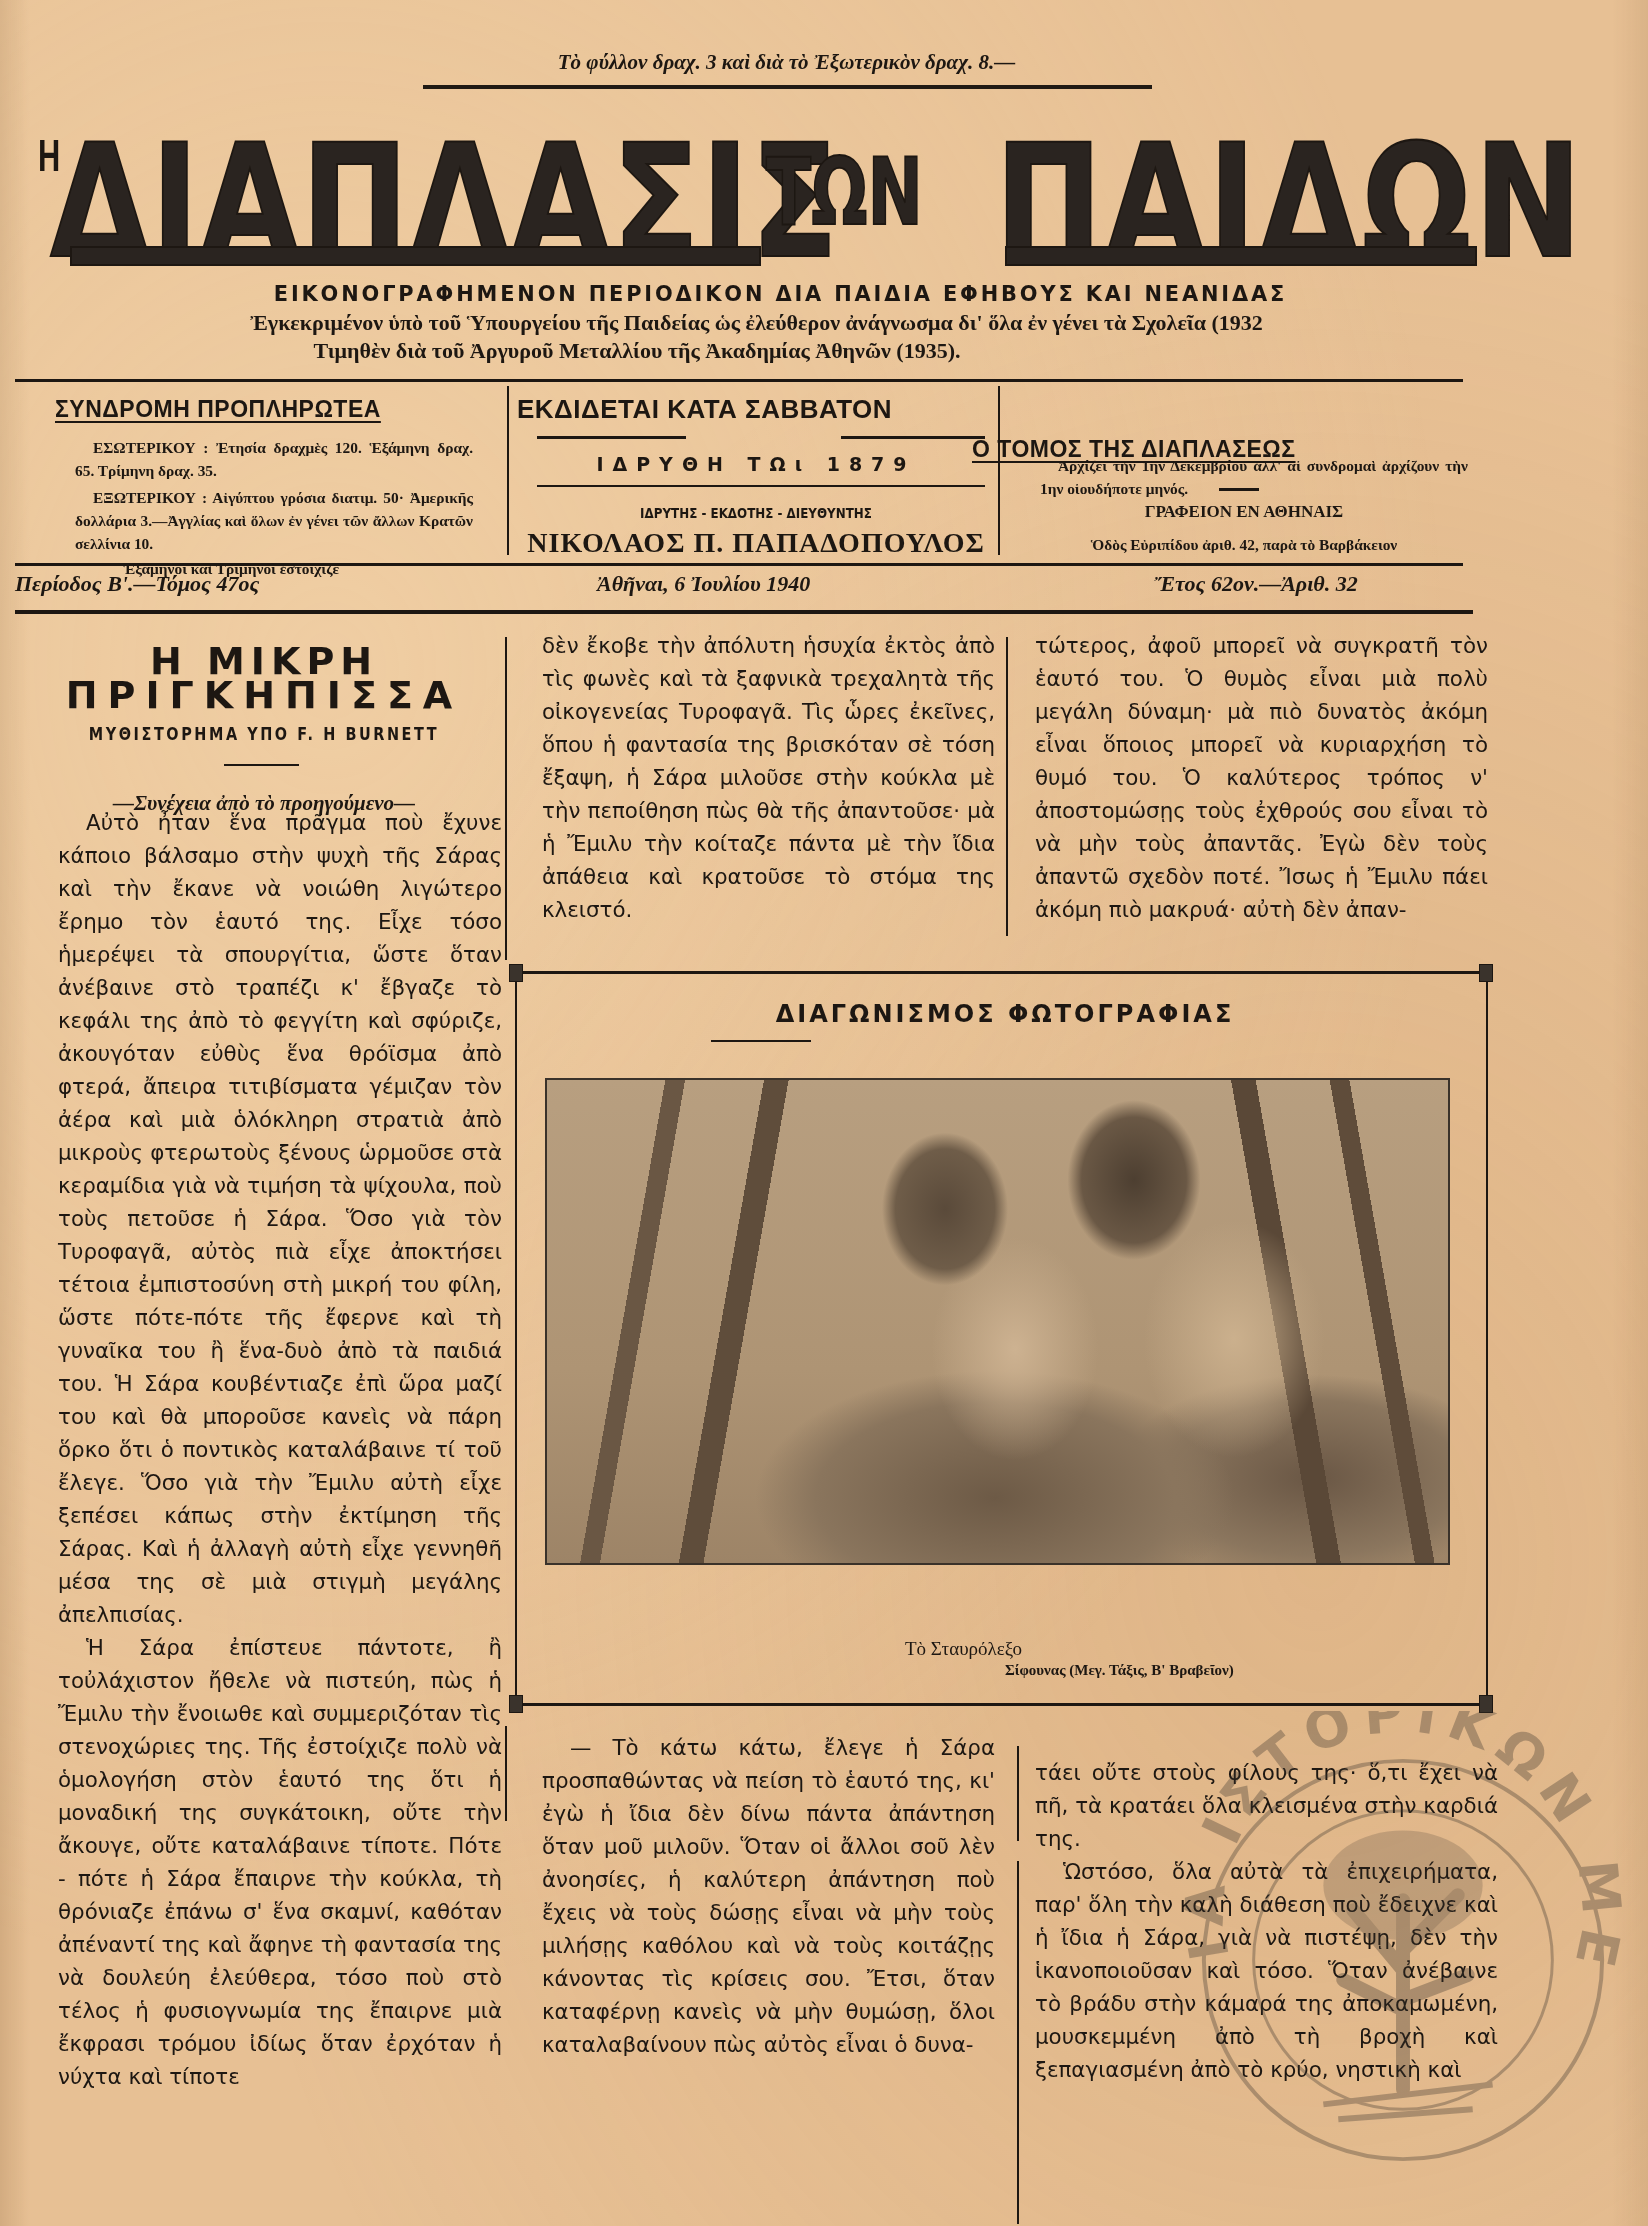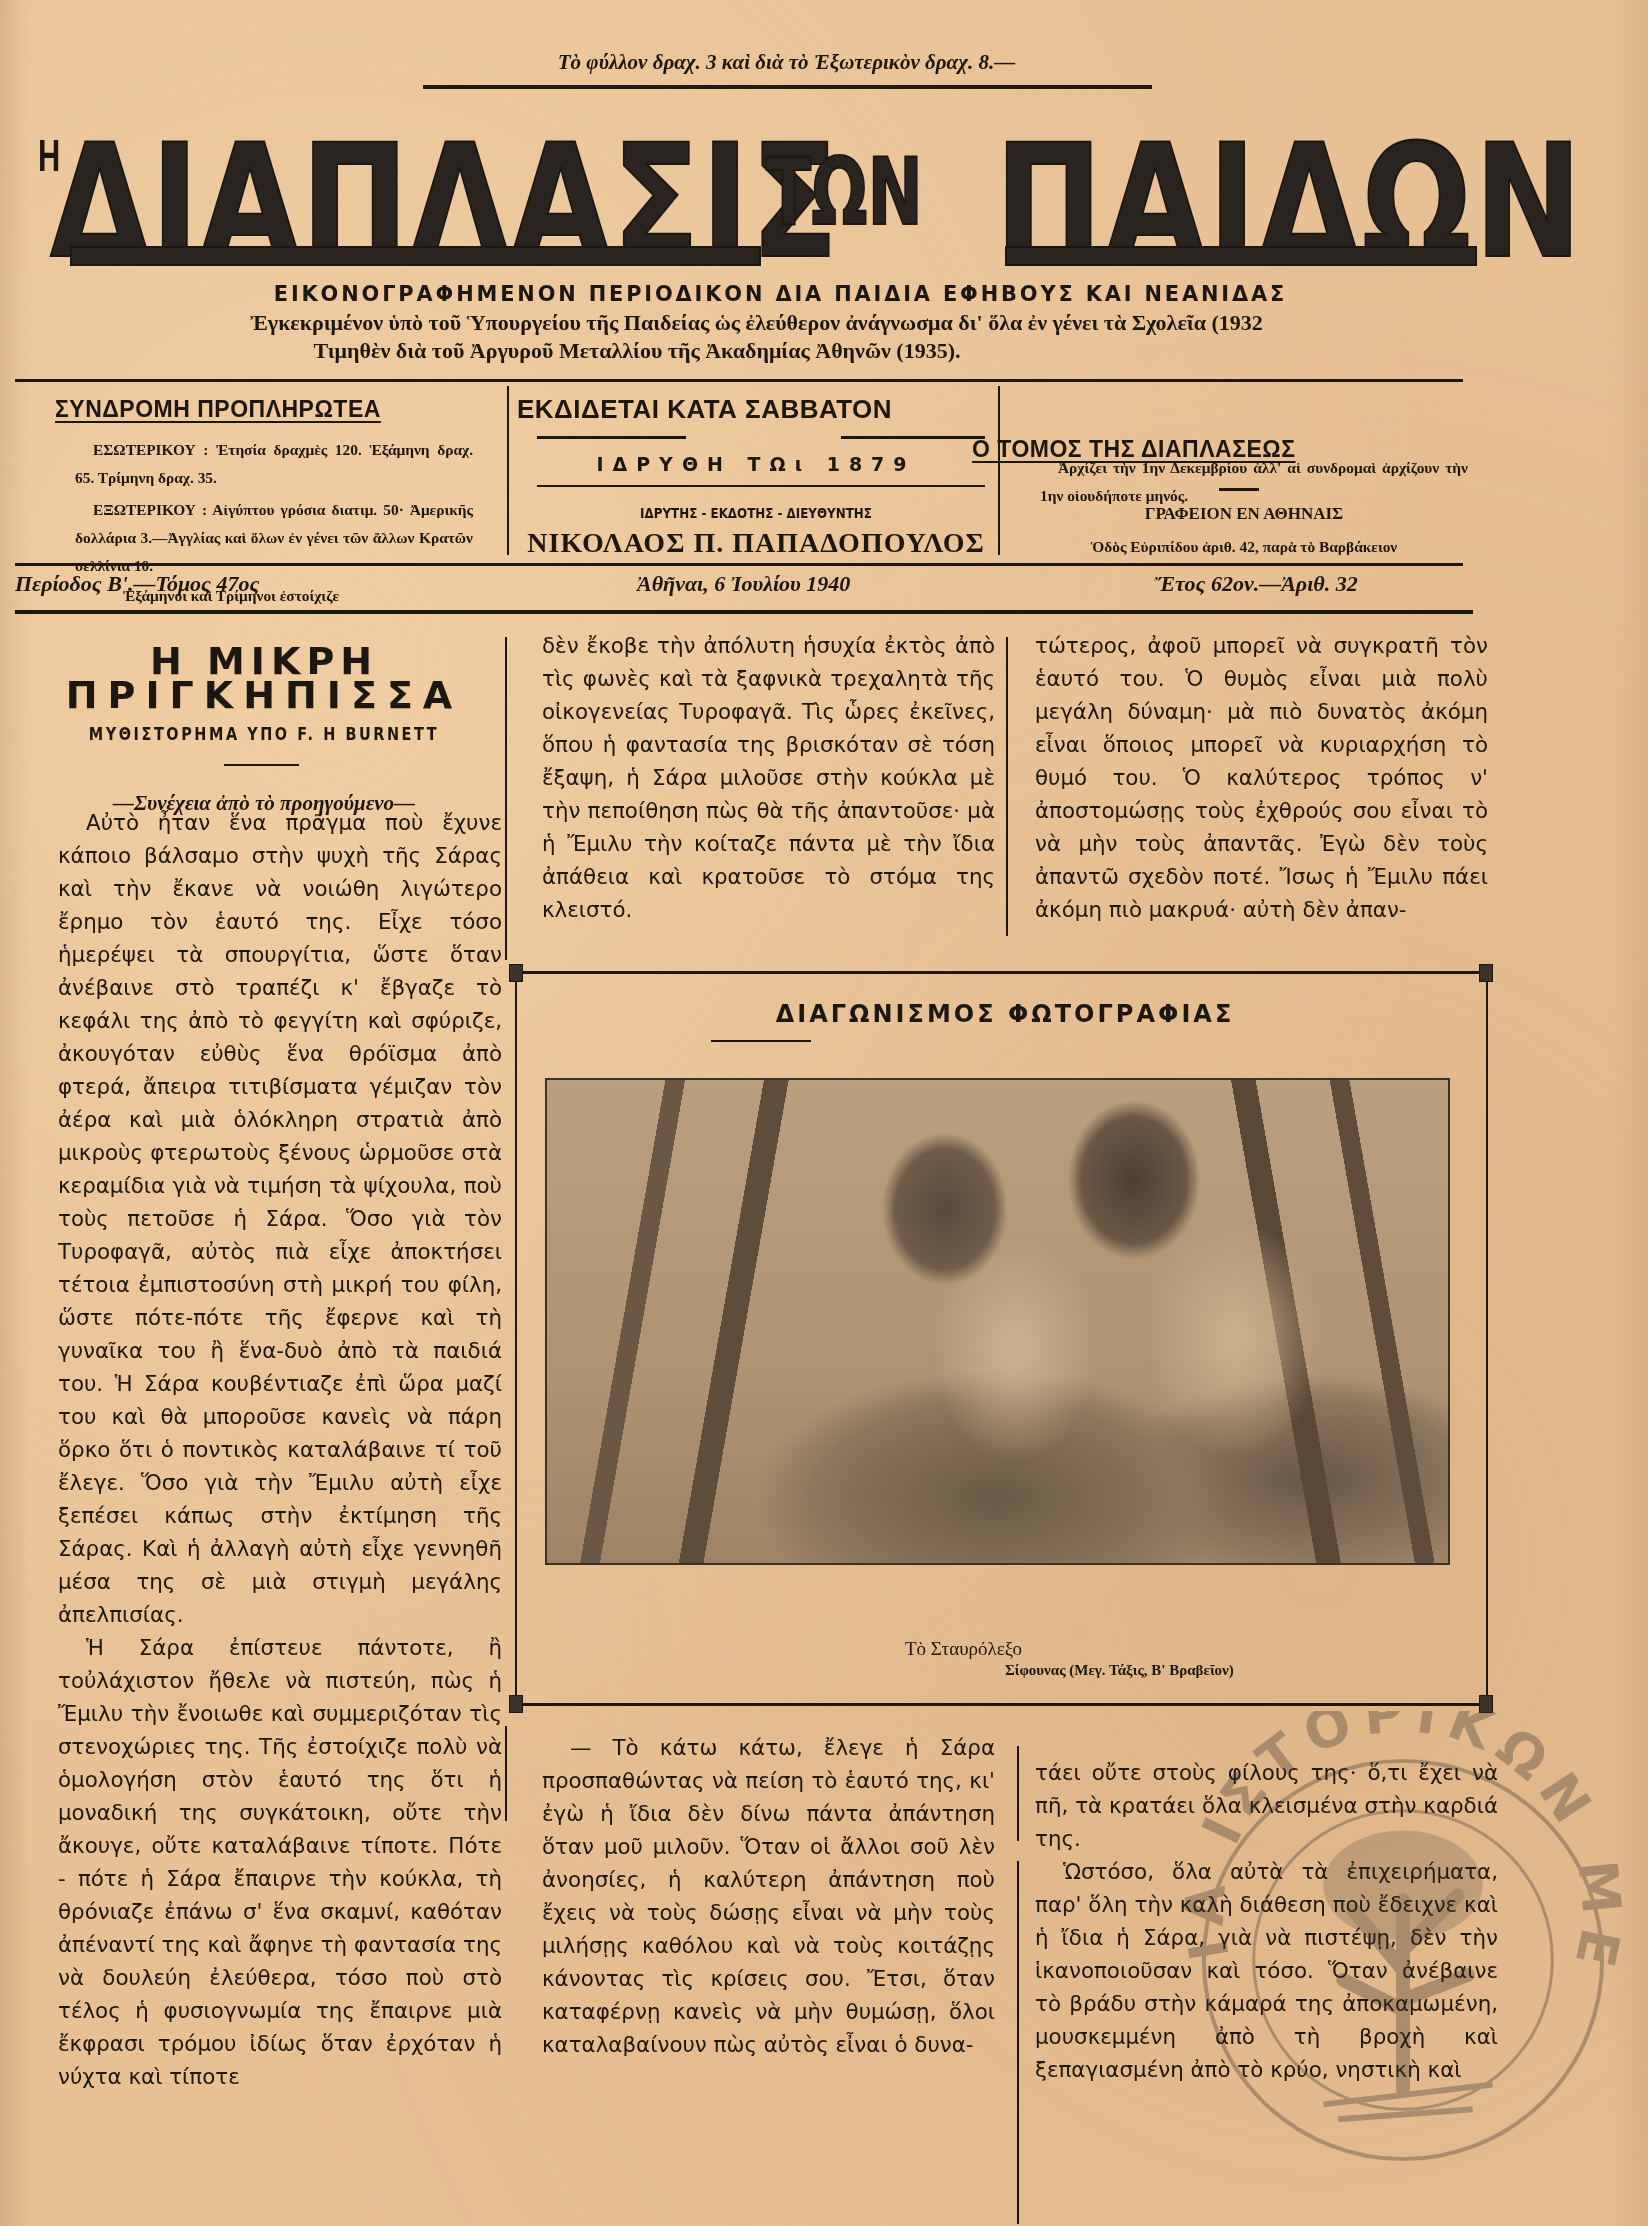--- a/index.html
+++ b/index.html
@@ -39,21 +39,21 @@
   #subtitle-1 { left: 129px; top: 281px; width: 1303px; text-align: center; font-family: "DejaVu Sans", sans-serif; font-weight: bold; font-size: 22px; letter-spacing: 3px; transform: scaleX(0.95); }
   #subtitle-2 { left: 40px; top: 310px; width: 1433px; text-align: center; font-family: "Liberation Serif", serif; font-weight: bold; font-size: 22px; }
   #subtitle-3 { left: 40px; top: 338px; width: 1194px; text-align: center; font-family: "Liberation Serif", serif; font-weight: bold; font-size: 22px; }
 
   .hrule { position: absolute; background: #1d1712; height: 3px; }
   .vrule { position: absolute; background: #1d1712; width: 2px; }
 
   
   .info-head { position: absolute; font-family: "Liberation Sans", sans-serif; font-weight: bold; font-size: 23px; letter-spacing: 0.5px; }
   .info-head.u { text-decoration: underline; text-decoration-thickness: 2px; text-underline-offset: 4px; }
-  .info-text { position: absolute; font-family: "Liberation Serif", serif; font-size: 15.4px; line-height: 28px; font-weight: bold; }
+  .info-text { position: absolute; font-family: "Liberation Serif", serif; font-size: 15.4px; line-height: 23px; font-weight: bold; }
   .info-text p { margin: 0; text-indent: 18px; text-align: justify; }
   .spaced { letter-spacing: 9px; font-family: "DejaVu Sans", sans-serif; font-weight: bold; font-size: 19px; position: absolute; text-align: center; }
   .founder-role { position: absolute; font-family: "DejaVu Sans", sans-serif; font-weight: bold; font-size: 14px; text-align: center; transform: scaleX(0.85); }
   .founder-name { position: absolute; font-family: "Liberation Serif", serif; font-weight: bold; font-size: 28px; text-align: center; letter-spacing: 1px; }
   .short-rule { position: absolute; height: 3px; background: #1d1712; }
 
   
   .date-strip { position: absolute; top: 571px; font-family: "Liberation Serif", serif; font-style: italic; font-weight: bold; font-size: 22px; }
 
   
@@ -133,21 +133,21 @@
 <div class="info-text" style="left:1040px; top:454px; width:428px;">
   <p>Ἀρχίζει τὴν 1ην Δεκεμβρίου ἀλλ' αἱ συνδρομαὶ ἀρχίζουν τὴν 1ην οἱουδήποτε μηνός.</p>
 </div>
 <div class="short-rule" style="left:1219px; top:488px; width:40px;"></div>
 <div class="info-text" style="left:1010px; top:500px; width:468px; text-align:center; font-size:17px;">ΓΡΑΦΕΙΟΝ ΕΝ ΑΘΗΝΑΙΣ</div>
 <div class="info-text" style="left:1010px; top:533px; width:468px; text-align:center;">Ὁδὸς Εὐριπίδου ἀριθ. 42, παρὰ τὸ Βαρβάκειον</div>
 
 <div class="hrule" style="left:15px; top:563px; width:1448px; height:3px;"></div>
 
 <div class="date-strip" style="left:15px;">Περίοδος Β'.—Τόμος 47ος</div>
-<div class="date-strip" style="left:597px;margin-left:40px;">Ἀθῆναι, 6 Ἰουλίου 1940</div>
+<div class="date-strip" style="left:597px;">Ἀθῆναι, 6 Ἰουλίου 1940</div>
 <div class="date-strip" style="left:1154px;">Ἔτος 62ον.—Ἀριθ. 32</div>
 
 <div class="hrule" style="left:15px; top:610px; width:1458px; height:4px;"></div>
 
 <div class="vrule" style="left:505px; top:637px; height:323px;"></div>
 <div class="vrule" style="left:1006px; top:637px; height:299px;"></div>
 <div class="vrule" style="left:505px; top:1726px; height:95px;"></div>
 <div class="vrule" style="left:1017px; top:1746px; height:95px;"></div>
 <div class="vrule" style="left:1017px; top:1861px; height:363px;"></div>
 

